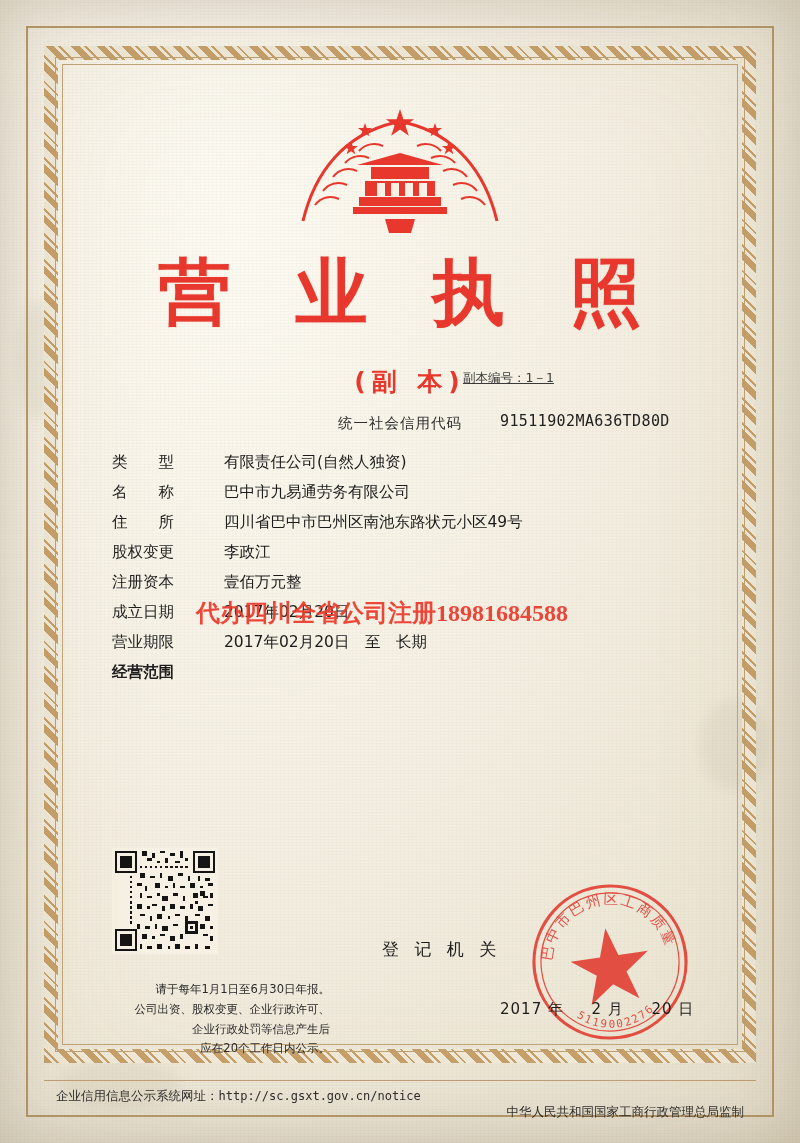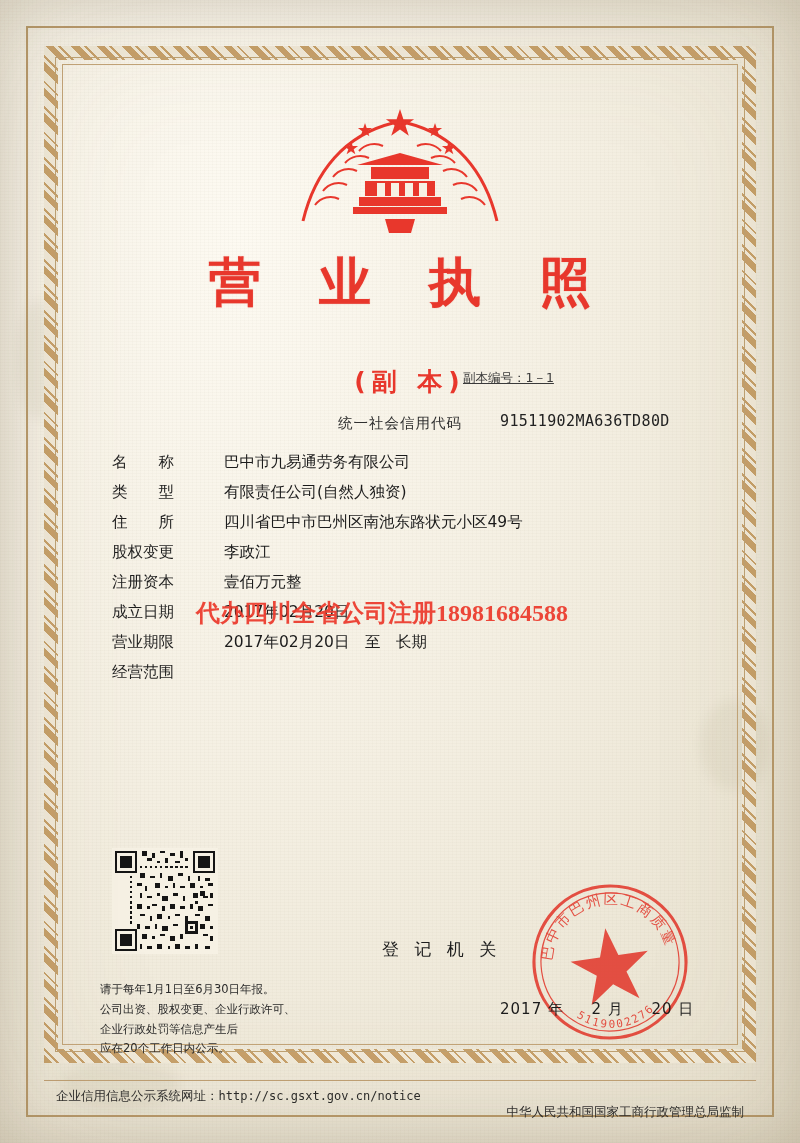--- a/index.html
+++ b/index.html
@@ -86,21 +86,21 @@
 
   
   .title-main {
     position: absolute;
     left: 0; right: 0;
     top: 256px;
     text-align: center;
     color: #e8372c;
     font-family: "DejaVu Sans", sans-serif;
     font-weight: bold;
-    font-size: 52px;
+    font-size: 72px;
     letter-spacing: 20px;
     text-indent: 20px;
     line-height: 1;
     text-shadow: 0 0 1px rgba(220,40,30,0.5);
   }
   .title-sub {
     position: absolute;
     left: 0; right: 0;
     top: 365px;
     text-align: center;
@@ -201,20 +201,21 @@
   
   .qr-note {
     position: absolute;
     left: 100px;
     top: 980px;
     width: 230px;
     font-family: "DejaVu Sans", sans-serif;
     font-size: 11.5px;
     color: #2a2a2a;
     line-height: 1.72;
+    text-align: right;
   }
 
   
   .authority {
     position: absolute;
     left: 382px;
     top: 938px;
     font-family: "DejaVu Sans", sans-serif;
     font-size: 17px;
     color: #1c1c1c;
@@ -331,48 +332,48 @@
 
   <div class="title-main">营 业 执 照</div>
   <div class="title-sub">(副 本)</div>
   <div class="copy-no">副本编号：1－1</div>
 
   <div class="credit-row">统一社会信用代码</div>
   <div class="credit-code">91511902MA636TD80D</div>
 
   <div class="fields">
     <div class="field-row">
+      <div class="field-label">类　　型</div>
+      <div class="field-value">有限责任公司(自然人独资)</div>
+    </div>
+    <div class="field-row">
       <div class="field-label">名　　称</div>
       <div class="field-value">巴中市九易通劳务有限公司</div>
     </div>
     <div class="field-row">
-      <div class="field-label">类　　型</div>
-      <div class="field-value">有限责任公司(自然人独资)</div>
-    </div>
-    <div class="field-row">
       <div class="field-label">住　　所</div>
       <div class="field-value">四川省巴中市巴州区南池东路状元小区49号</div>
     </div>
     <div class="field-row">
       <div class="field-label">股权变更</div>
       <div class="field-value">李政江</div>
     </div>
     <div class="field-row">
       <div class="field-label">注册资本</div>
       <div class="field-value">壹佰万元整</div>
     </div>
     <div class="field-row">
       <div class="field-label">成立日期</div>
       <div class="field-value">2017年02月20日</div>
     </div>
     <div class="field-row">
       <div class="field-label">营业期限</div>
       <div class="field-value">2017年02月20日　至　长期</div>
     </div>
-    <div class="field-row" style="margin-top:8px;">
+    <div class="field-row" style="margin-top:8px;font-weight:bold;">
       <div class="field-label">经营范围</div>
     </div>
   </div>
 
   <div class="watermark-ad">代办四川全省公司注册18981684588</div>
 
   <div class="qr">
     <svg width="106" height="106" viewBox="0 0 42 42" shape-rendering="crispEdges">
       <rect width="42" height="42" fill="#f6f1e4"></rect>
       <g fill="#151515">

